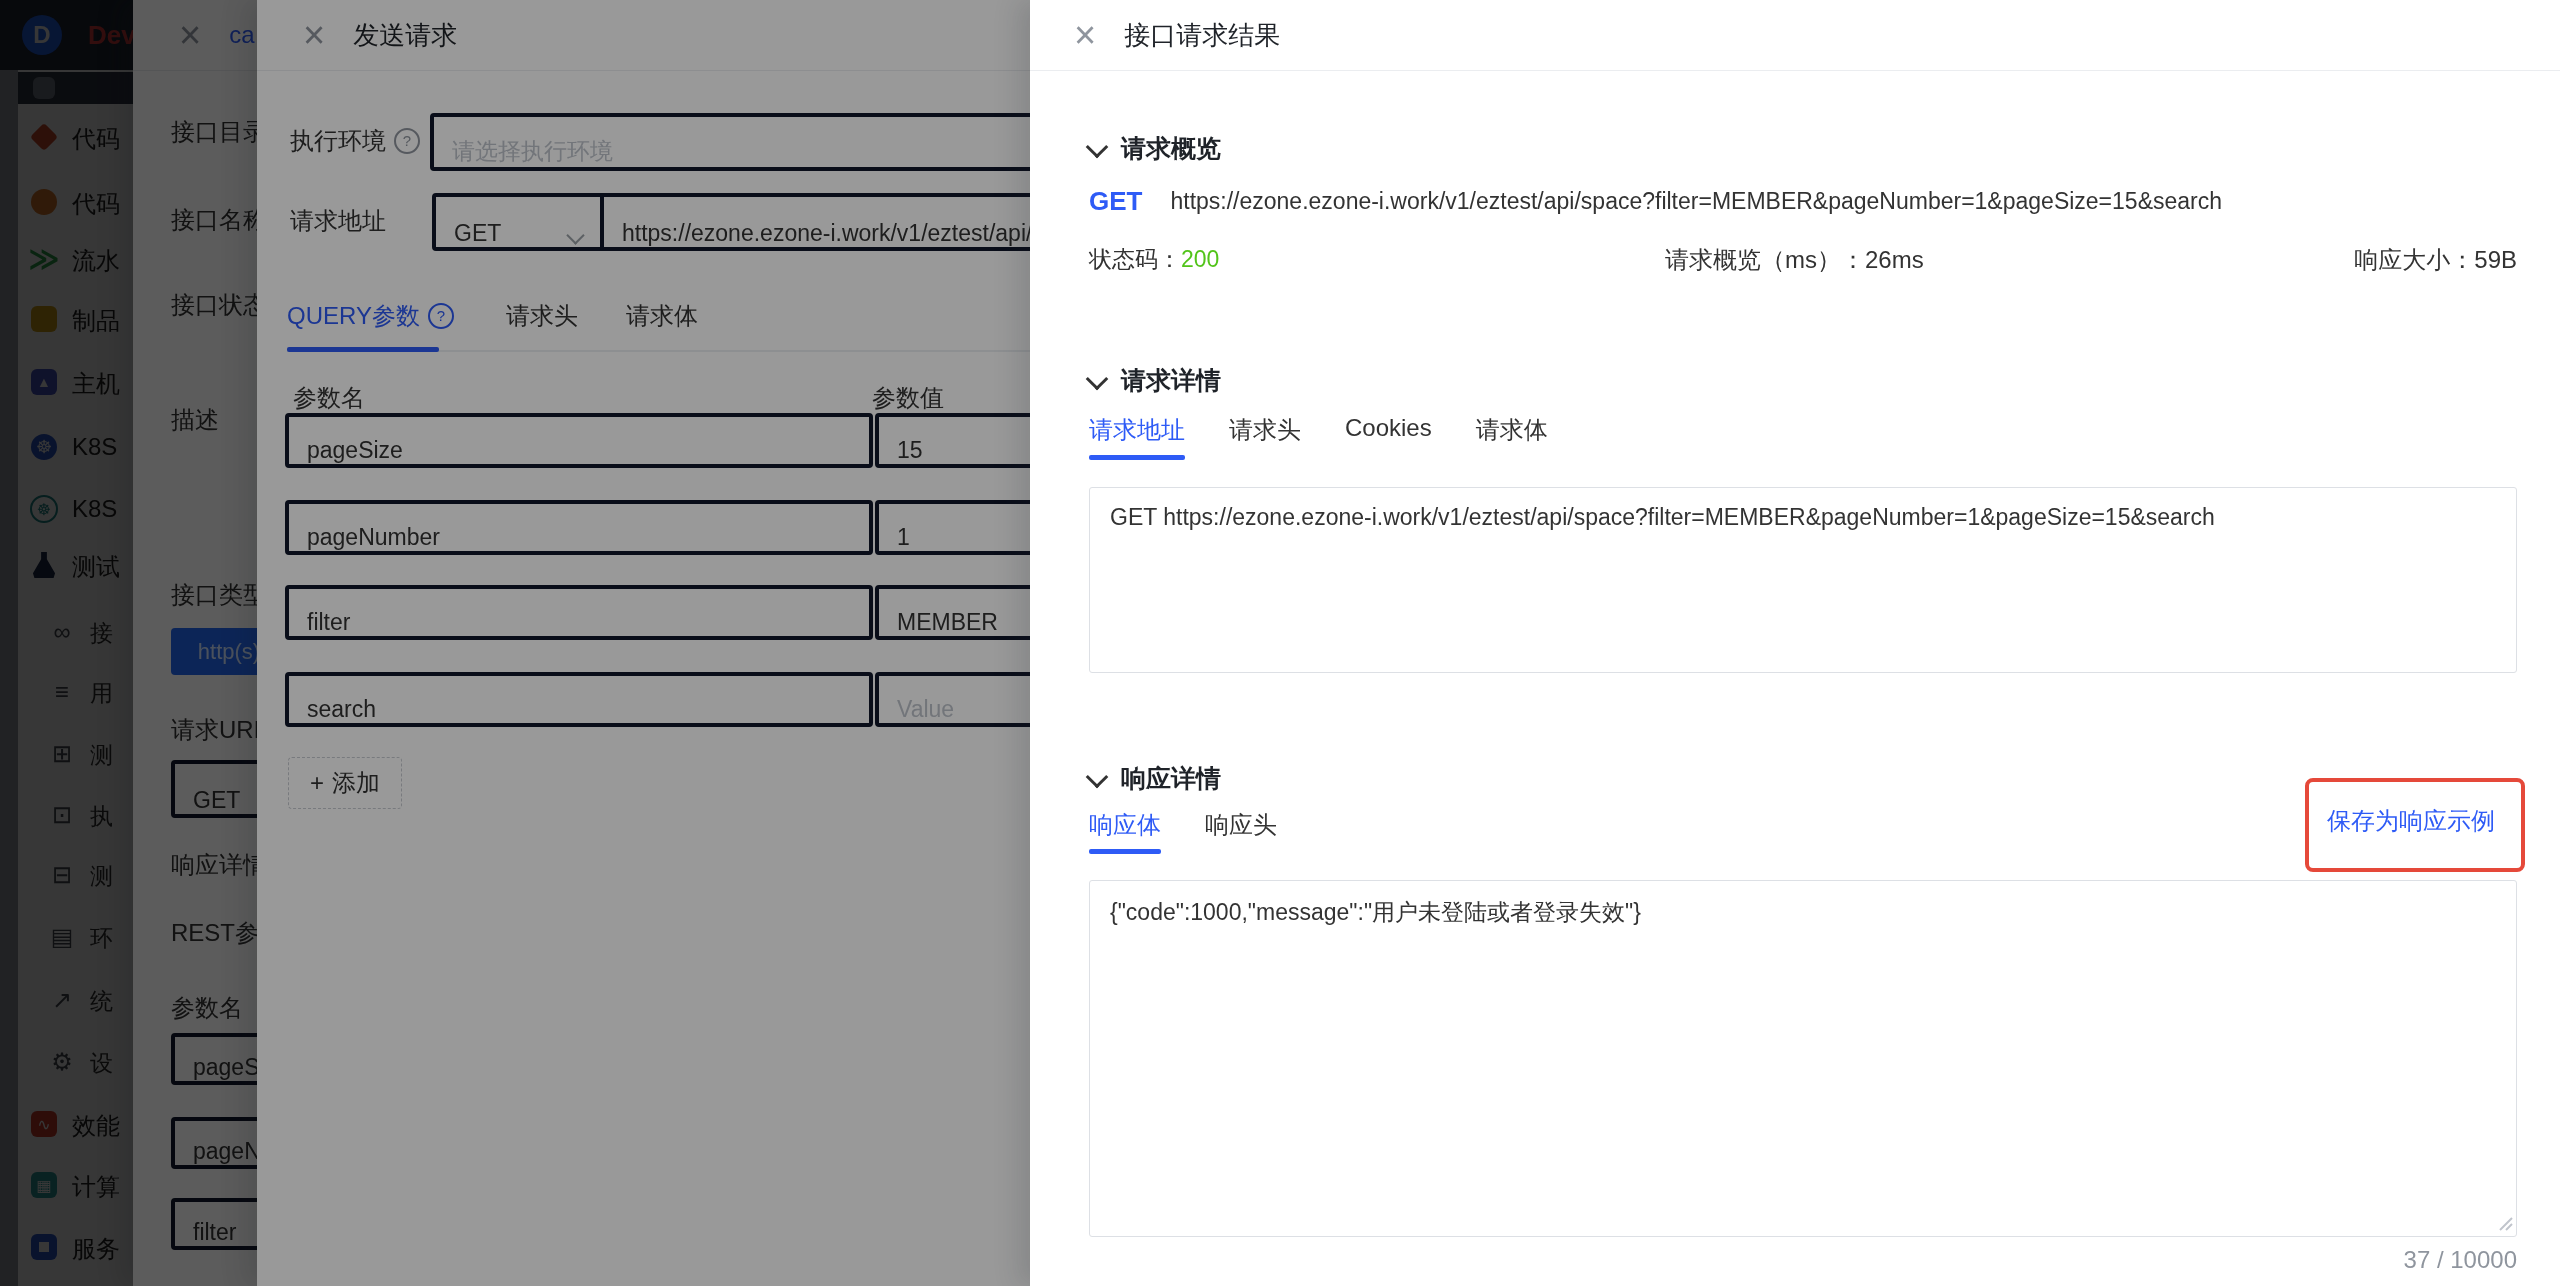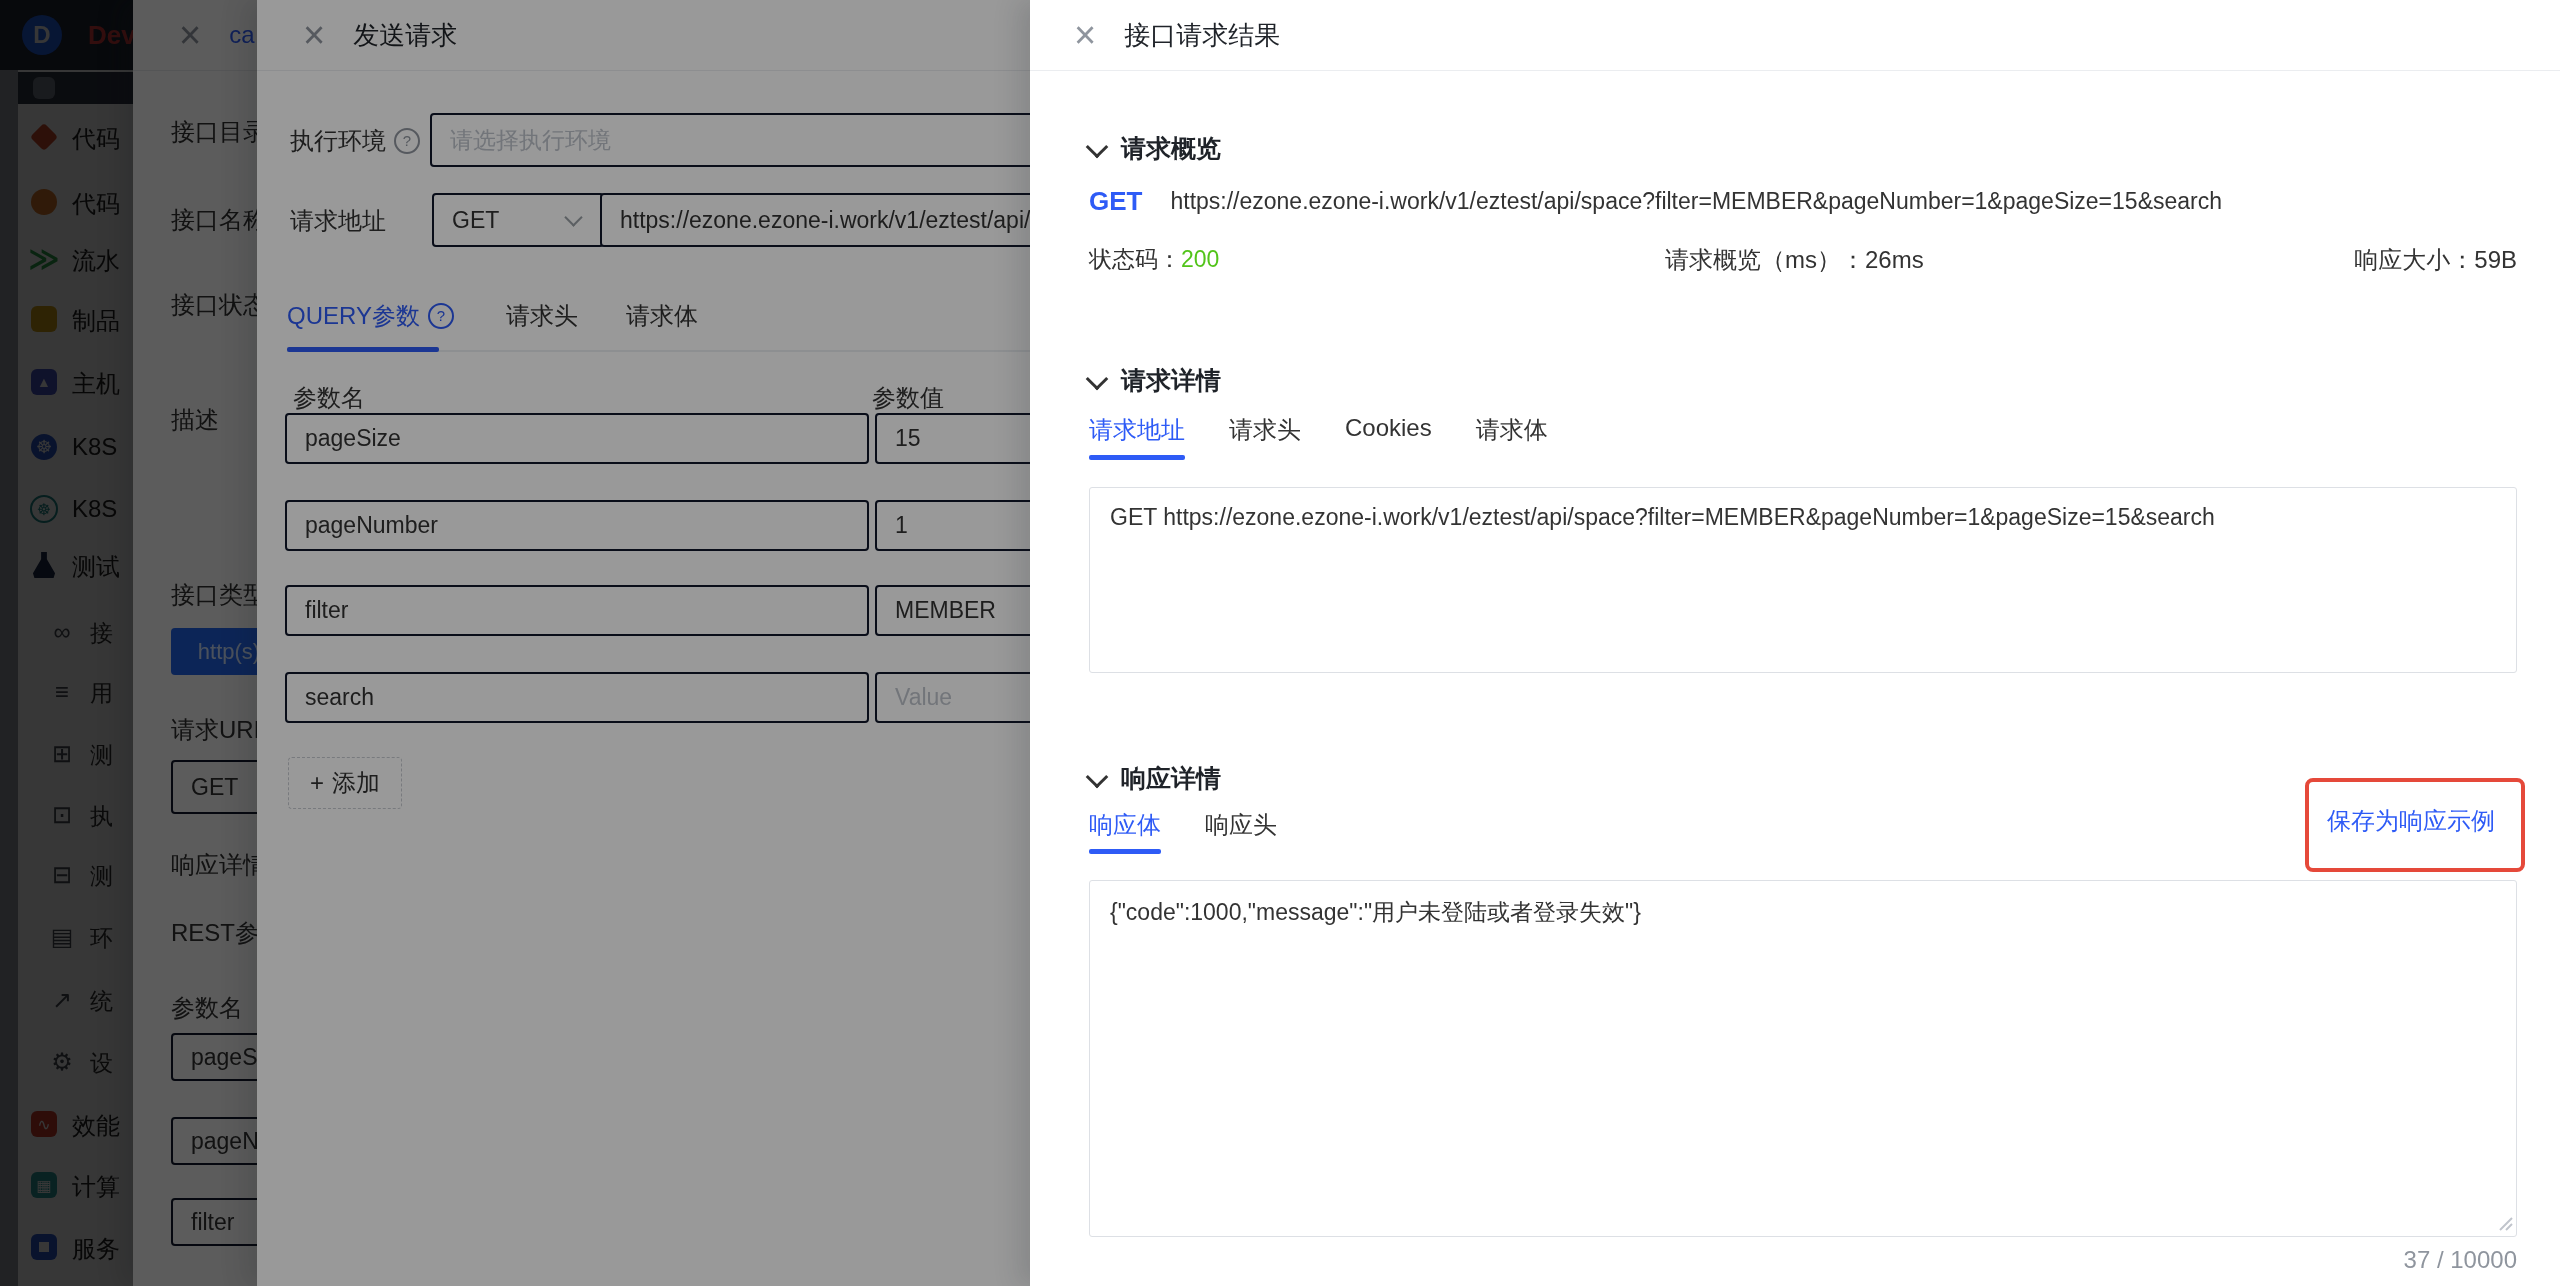--- a/index.html
+++ b/index.html
@@ -28,22 +28,22 @@
 
   
   .drawer{position:absolute;top:0;bottom:0;right:0;background:#fff;
           box-shadow:-12px 0 24px rgba(31,35,41,.14);}
   .titlebar{position:absolute;left:0;right:0;top:0;height:70px;border-bottom:1px solid #ebedf0;
             display:flex;align-items:center;background:#fff;}
   .xclose{font-size:38px;color:#8f959e;line-height:1;cursor:pointer;}
   .dtitle{font-size:26px;font-weight:500;color:#1f2329;margin-left:28px;}
 
   .field-label{position:absolute;font-size:24px;font-weight:500;color:#333;white-space:nowrap;}
-  .box-input{position:absolute;border:2px solid #0f172a;border-radius:4px;background:#fff;
-             display:flex;align-items:center;font-size:23px;color:#333;white-space:nowrap;overflow:hidden;}
+  .box-input{position:absolute;border:4px solid #0f172a;border-radius:4px;background:#fff;
+             display:flex;align-items:flex-end;font-size:23px;color:#333;white-space:nowrap;overflow:hidden;}
   .box-input .pad{padding-left:18px;}
   .placeholder{color:#bfc4cc;}
 
   .help-ic{display:inline-flex;width:22px;height:22px;border:2px solid currentColor;border-radius:50%;
            align-items:center;justify-content:center;font-size:15px;line-height:1;
            vertical-align:middle;margin:0 4px 4px 8px;}
   .chev-down{display:inline-block;width:13px;height:13px;border-left:3px solid #333;border-bottom:3px solid #333;
              transform:rotate(-45deg);margin-right:16px;margin-bottom:4px;}
   .select-caret{display:inline-block;width:11px;height:11px;border-left:2px solid #9aa0a6;border-bottom:2px solid #9aa0a6;
                 transform:rotate(-45deg);margin-bottom:5px;}

